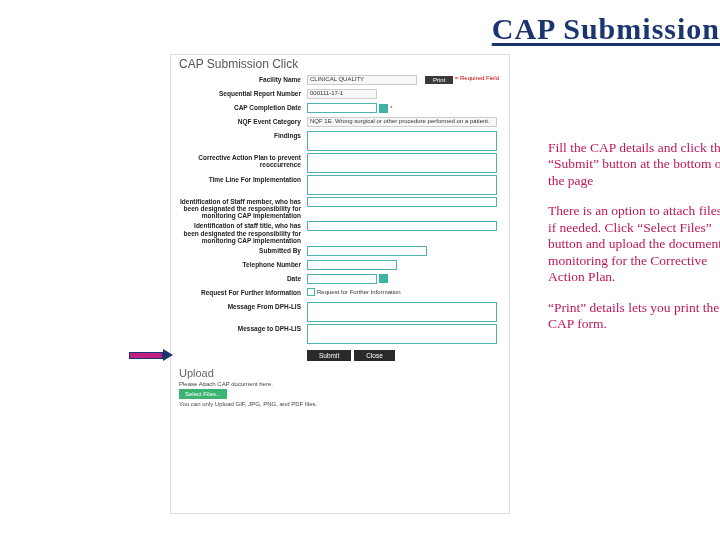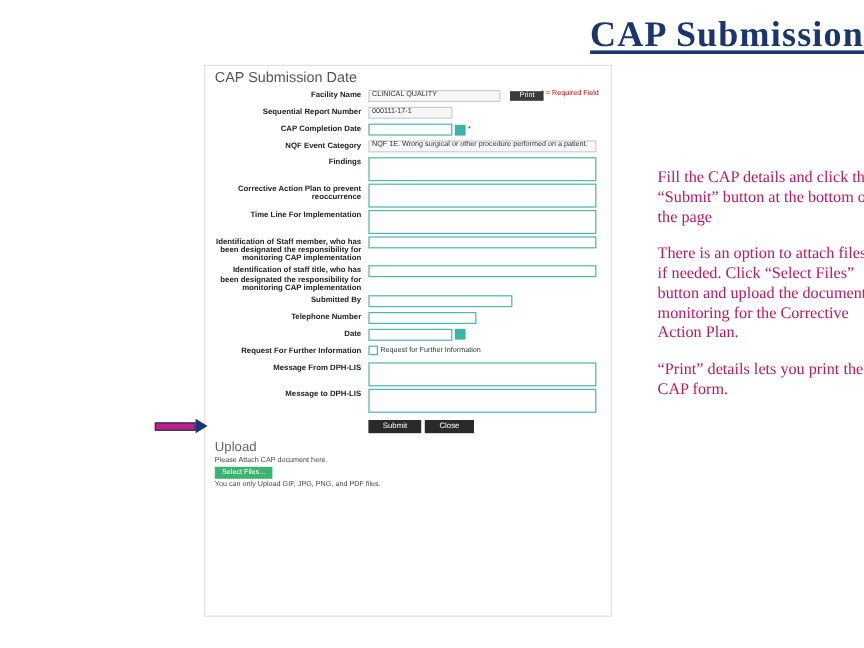--- a/index.html
+++ b/index.html
@@ -172,21 +172,21 @@
     color: #be185d;
   }
   .sidebar p { margin-bottom: 14px; }
 </style>
 </head>
 <body>
 
 <h1 class="slide-title">CAP Submission</h1>
 
 <div class="screenshot">
-  <div class="form-title">CAP Submission Date</div>
+  <div class="form-title">CAP Submission Click</div>
   <div class="req">* = Required Field</div>
 
   <div class="form-body">
 
     <div class="row">
       <div class="lbl">Facility Name</div>
       <div class="fld">
         <span class="inp ro med">CLINICAL QUALITY</span>
         <button class="btn-print">Print</button>
       </div>

